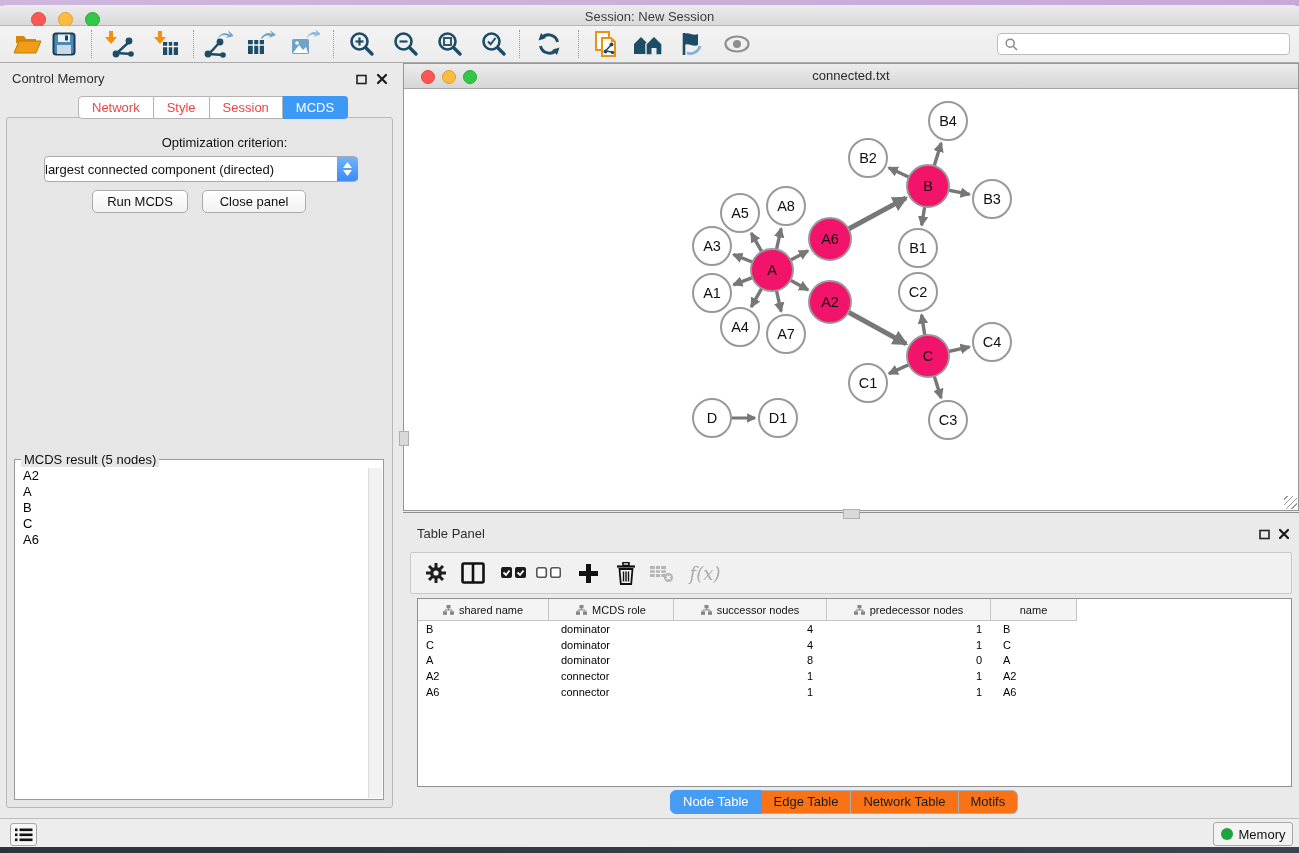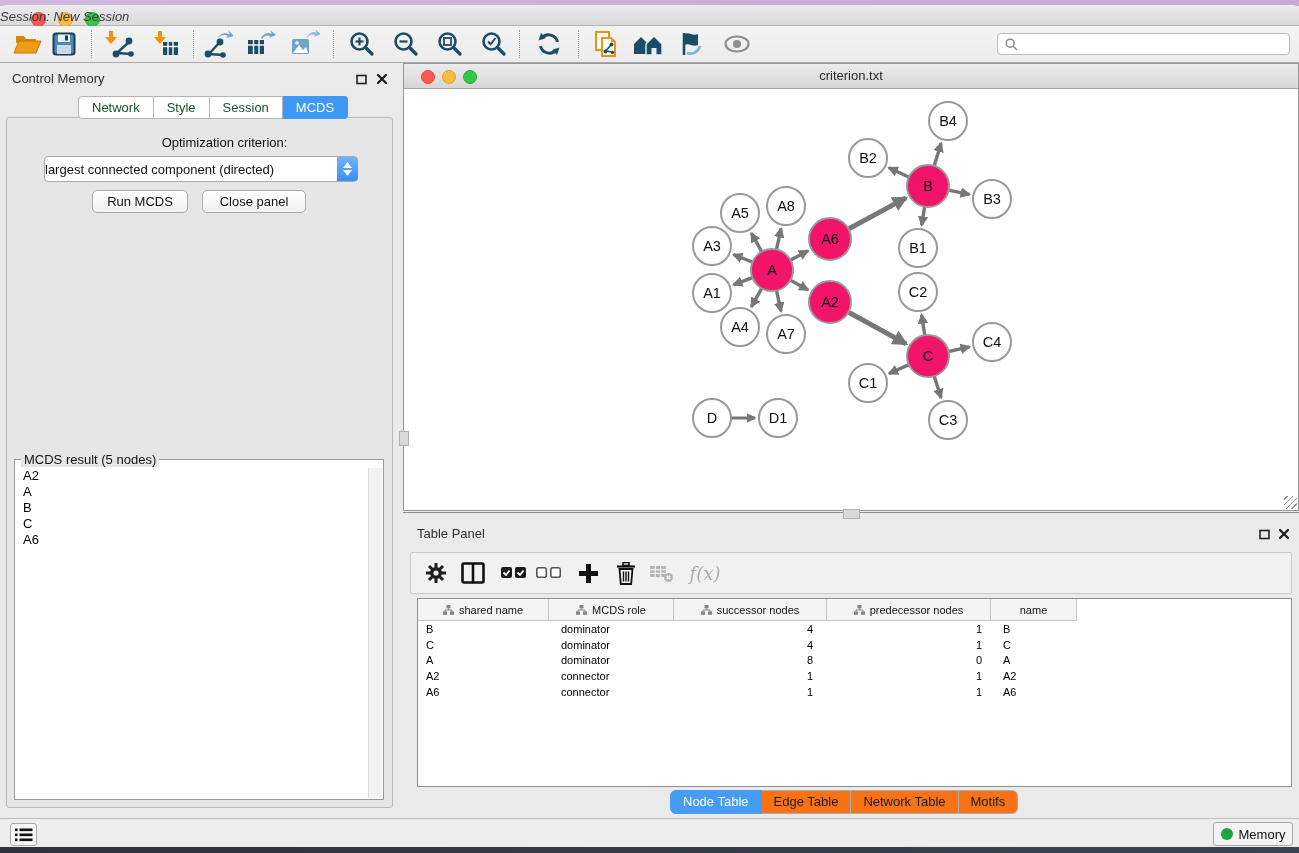--- a/index.html
+++ b/index.html
@@ -10,39 +10,39 @@
   
   .desktop-top{left:0;top:0;width:1299px;height:6px;background:linear-gradient(90deg,#cfb6de,#c7a9d8);}
   .desktop-bottom{left:0;top:847px;width:1299px;height:6px;background:linear-gradient(90deg,#2b333d,#3a4450);}
   
   .titlebar{left:0;top:5px;width:1299px;height:20px;border-radius:6px 6px 0 0;
     background:linear-gradient(#ececec,#d9d9d9);border-bottom:1px solid #b5b5b5;}
   .tl{position:absolute;width:13px;height:13px;border-radius:50%;top:7px;}
   .tl.red{left:31px;background:#fc5753;border:1px solid #df4744;}
   .tl.yellow{left:58px;background:#fdbc40;border:1px solid #de9f34;}
   .tl.green{left:85px;background:#33c748;border:1px solid #27aa35;}
-  .win-title{position:absolute;left:0;right:0;top:4px;text-align:left;font-size:13px;color:#3c3c3c;font-style:italic;}
+  .win-title{position:absolute;left:0;right:0;top:4px;text-align:center;font-size:13px;color:#3c3c3c;}
   .toolbar{left:0;top:26px;width:1299px;height:36px;background:linear-gradient(#f3f3f3,#ececec);
     border-bottom:1px solid #ababab;}
   .tbtn{position:absolute;top:2px;width:38px;height:32px;background:transparent;border:none;padding:0;
     display:flex;align-items:center;justify-content:center;cursor:default;}
   .tsep{position:absolute;top:4px;height:28px;border-left:1px dotted #9a9a9a;}
   .search-field{position:absolute;left:997px;top:7px;width:291px;height:20px;background:#fff;
     border:1px solid #bdbdbd;border-radius:4px;display:flex;align-items:center;}
   .search-field svg{margin:0 4px 0 7px;}
   .search-field input{border:none;outline:none;flex:1;font-size:12px;background:transparent;height:16px;
     font-family:"Liberation Sans","DejaVu Sans",sans-serif;}
   
   .panel-title{font-size:13px;color:#2e2e2e;}
   .mini-btn{position:absolute;background:transparent;border:none;padding:0;}
   
   .cp-body{left:6px;top:117px;width:385px;height:689px;background:#e6e6e6;border:1px solid #b9b9b9;border-radius:3px;}
   .cp-tabs{left:78px;top:96px;height:21px;display:flex;z-index:3;}
   .cp-tab{height:21px;line-height:21px;background:#fff;border:1px solid #b4b4b4;border-left:none;
-    font-size:13px;color:#14532d;padding:0 13px;text-align:center;}
+    font-size:13px;color:#ef4444;padding:0 13px;text-align:center;}
   .cp-tab:first-child{border-left:1px solid #b4b4b4;border-radius:4px 0 0 4px;}
   .cp-tab.sel{background:#3d99f6;border-color:#3d99f6;color:#fff;border-radius:4px;}
   .cp-tab:last-child{border-radius:0 4px 4px 0;}
   .opt-label{left:6px;top:135px;width:437px;text-align:center;font-size:13px;color:#111;}
   .dropdown{left:44px;top:156px;width:312px;height:24px;background:#fff;border:1px solid #a9a9a9;
     border-radius:4px;display:flex;align-items:center;}
   .dd-value{flex:1;font-size:13px;color:#111;white-space:nowrap;overflow:hidden;}
   .dd-stepper{width:21px;height:24px;margin:-1px -1px -1px 0;border-radius:0 4px 4px 0;
     background:linear-gradient(#70b2fa,#3c8cf5);display:flex;flex-direction:column;align-items:center;justify-content:center;gap:2px;}
   .mac-btn{position:absolute;height:23px;background:linear-gradient(#ffffff,#f2f2f2);border:1px solid #ababab;
@@ -309,21 +309,21 @@
         <div class="mcds-item">A6</div>
       </div>
     <div class="scroll-track"></div>
   </div>
 
   <div class="abs network-window">
     <div class="nw-titlebar">
       <span class="tl red"></span>
       <span class="tl yellow"></span>
       <span class="tl green"></span>
-      <div class="nw-title">criterion.txt</div>
+      <div class="nw-title">connected.txt</div>
     </div>
     <svg id="graph-svg" width="894" height="421">
       <defs>
         <marker id="arrowhead" viewBox="0 0 10 10" refX="8.5" refY="5" markerWidth="3.1" markerHeight="3.1" orient="auto" markerUnits="strokeWidth">
           <path d="M0 0 L10 5 L0 10 z" fill="#777"></path>
         </marker>
       </defs>
     <line x1="368" y1="181" x2="329.4" y2="165.5" stroke="#777777" stroke-width="3.4" marker-end="url(#arrowhead)"></line>
         <line x1="368" y1="181" x2="347.3" y2="144.1" stroke="#777777" stroke-width="3.4" marker-end="url(#arrowhead)"></line>
         <line x1="368" y1="181" x2="377.1" y2="139.5" stroke="#777777" stroke-width="3.4" marker-end="url(#arrowhead)"></line>

